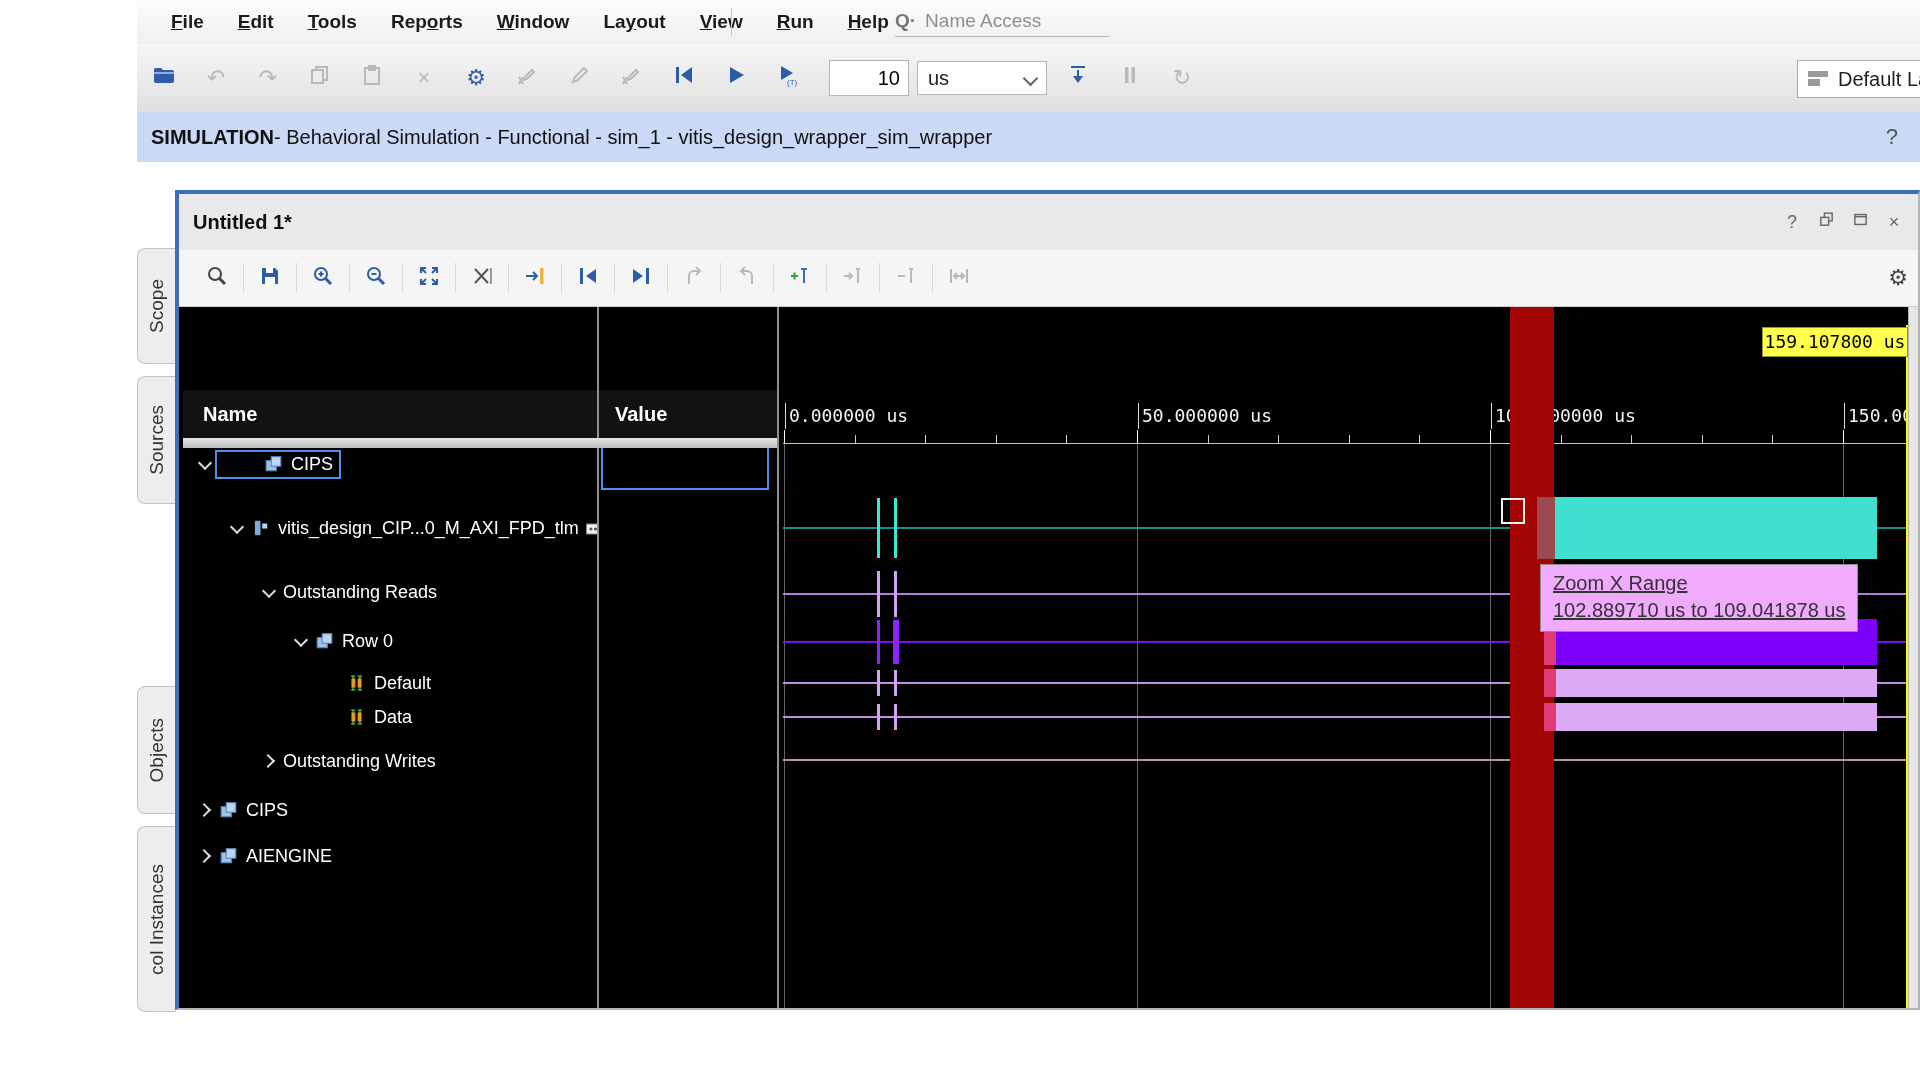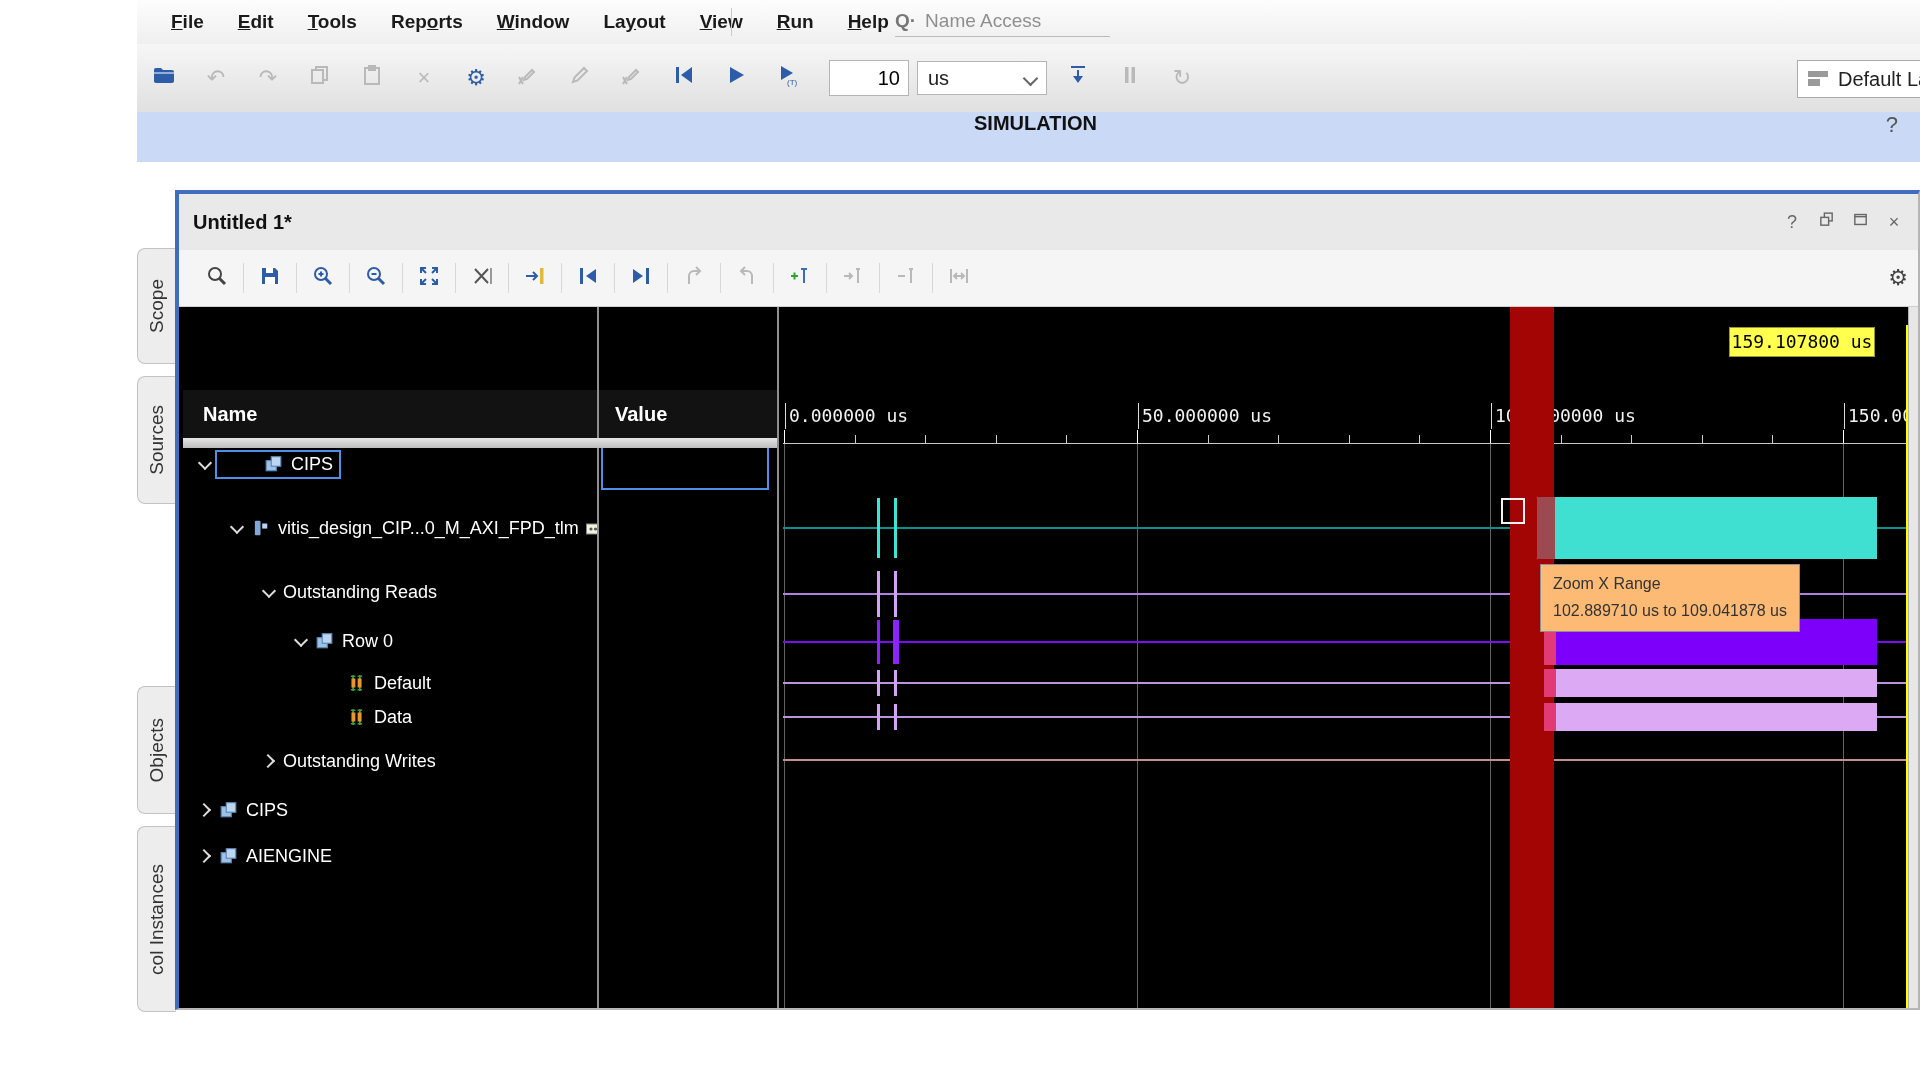--- a/index.html
+++ b/index.html
@@ -29,21 +29,21 @@
   .unit-select{width:118px;height:32px;border:1px solid #b5b5b5;background:#fff;display:flex;
                align-items:center;font-size:20px;padding-left:10px;position:relative;}
   .chev-gray{position:absolute;right:10px;top:11px;width:9px;height:9px;border-right:2px solid #666;
              border-bottom:2px solid #666;transform:rotate(45deg);}
   .layout-select{position:absolute;left:1660px;top:16px;width:268px;height:36px;background:#fff;
                  border:1px solid #ababab;display:flex;align-items:center;font-size:20px;padding-left:10px;}
   .layout-icon{width:20px;height:16px;margin-right:10px;position:relative;}
   .layout-icon div{position:absolute;background:#9a9a9a;}
   
   .simbar{position:absolute;left:137px;top:112px;width:1783px;height:50px;background:#c9d9f6;
-          display:flex;align-items:center;font-size:20px;color:#111;flex-direction:column;}
+          display:flex;align-items:center;font-size:20px;color:#111;}
   .simbar b{margin-left:14px;}
   .simbar .sim-help{position:absolute;right:22px;color:#555;font-size:22px;}
   
   .side-tab{position:absolute;left:137px;width:38px;background:#ededed;border:1px solid #c3c3c3;
             border-right:none;border-radius:8px 0 0 8px;display:flex;align-items:center;justify-content:center;}
   .side-tab span{writing-mode:vertical-rl;transform:rotate(180deg);font-size:19px;color:#333;}
   
   .wavewin{position:absolute;left:175px;top:190px;width:1745px;height:820px;
            border-top:4px solid #3d6ebf;border-left:4px solid #3d6ebf;
            border-right:2px solid #b5b5b5;border-bottom:2px solid #b5b5b5;background:#000;box-sizing:border-box;}
@@ -91,22 +91,22 @@
   .tl-base{position:absolute;left:0;top:136px;width:100%;height:1px;background:#c8c8c8;z-index:6;}
   .gridline{position:absolute;top:137px;width:1px;height:564px;background:#636363;z-index:4;}
   .zoom-band{position:absolute;top:0;height:100%;z-index:15;}
   .baseline{position:absolute;left:0;width:100%;height:2px;z-index:10;}
   .pulse{position:absolute;z-index:11;}
   .wblock{position:absolute;z-index:20;}
   .marker-rect{position:absolute;border:2px solid #f2f2f2;z-index:25;}
   .cursor-line{position:absolute;top:18px;height:683px;width:2px;background:#ffff00;z-index:22;}
   .readout{position:absolute;top:20px;height:28px;background:#ffff4d;border:1px solid #97972a;color:#000;
            font-family:"DejaVu Sans Mono",monospace;font-size:18px;line-height:28px;text-align:center;z-index:30;}
-  .wave-tooltip{position:absolute;background:#fdba74;border:1px solid #8f8f8f;color:#333;
-                font-size:16px;padding:5px 12px 7px 12px;z-index:40;white-space:nowrap;line-height:27px;}
+  .wave-tooltip{position:absolute;background:#f0abfc;border:1px solid #8f8f8f;color:#333;
+                font-size:20px;padding:5px 12px 7px 12px;z-index:40;white-space:nowrap;line-height:27px;text-decoration:underline;}
 </style>
 </head>
 <body>
 
 <div class="screen">
 
   <div class="menubar">
     <div id="menu-items" style="display:flex;">
         <span class="menu-item"><u>F</u>ile</span>
         <span class="menu-item"><u>E</u>dit</span>
@@ -220,20 +220,21 @@
         <div style="left:0;top:0;width:20px;height:6px;"></div>
         <div style="left:0;top:8px;width:12px;height:7px;"></div>
       </span>
       <span>Default Layout</span>
 
     </div>
   </div>
 
   <div class="simbar">
     <b>SIMULATION</b>
+    <span> - Behavioral Simulation - Functional - sim_1 - vitis_design_wrapper_sim_wrapper</span>
     <span class="sim-help">?</span>
   </div>
 
   <div id="side-tabs">
       <div class="side-tab" style="top: 248px; height: 114px;">
         <span>Scope</span>
       </div>
       <div class="side-tab" style="top: 376px; height: 126px;">
         <span>Sources</span>
       </div>
@@ -505,21 +506,21 @@
         <div class="value-cell"></div>
       </div>
       <div class="hdr-bevel"></div>
       <div class="col-div2"></div>
 
       <div class="canvas" id="canvas">
         <div class="tl-base"></div>
         <div class="zoom-band" id="zoom-band" style="left: 727px; width: 44px; background: rgb(163, 5, 5);"></div>
         <div class="marker-rect" id="marker-rect" style="left: 718px; top: 191px; width: 20px; height: 22px;"></div>
         <div class="cursor-line" id="cursor-line" style="left: 1123px; background: rgb(255, 255, 0);"></div>
-        <div class="readout" id="readout" style="width: 144px; left: 946px;">159.107800 us</div>
+        <div class="readout" id="readout" style="width: 144px; left: 979px;">159.107800 us</div>
         <div class="wave-tooltip" id="wave-tooltip" style="left: 757px; top: 257px;">
           <div>Zoom X Range</div>
           <div>102.889710 us to 109.041878 us</div>
         </div>
       <div class="gridline" style="left: 1px;"></div>
           <div class="gridline" style="left: 354px;"></div>
           <div class="gridline" style="left: 707px;"></div>
           <div class="gridline" style="left: 1060px;"></div>
           <div class="tl-tick-major" style="left: 1px;"></div>
           <div class="tl-label" style="left: 2px;">0.000000 us</div>

